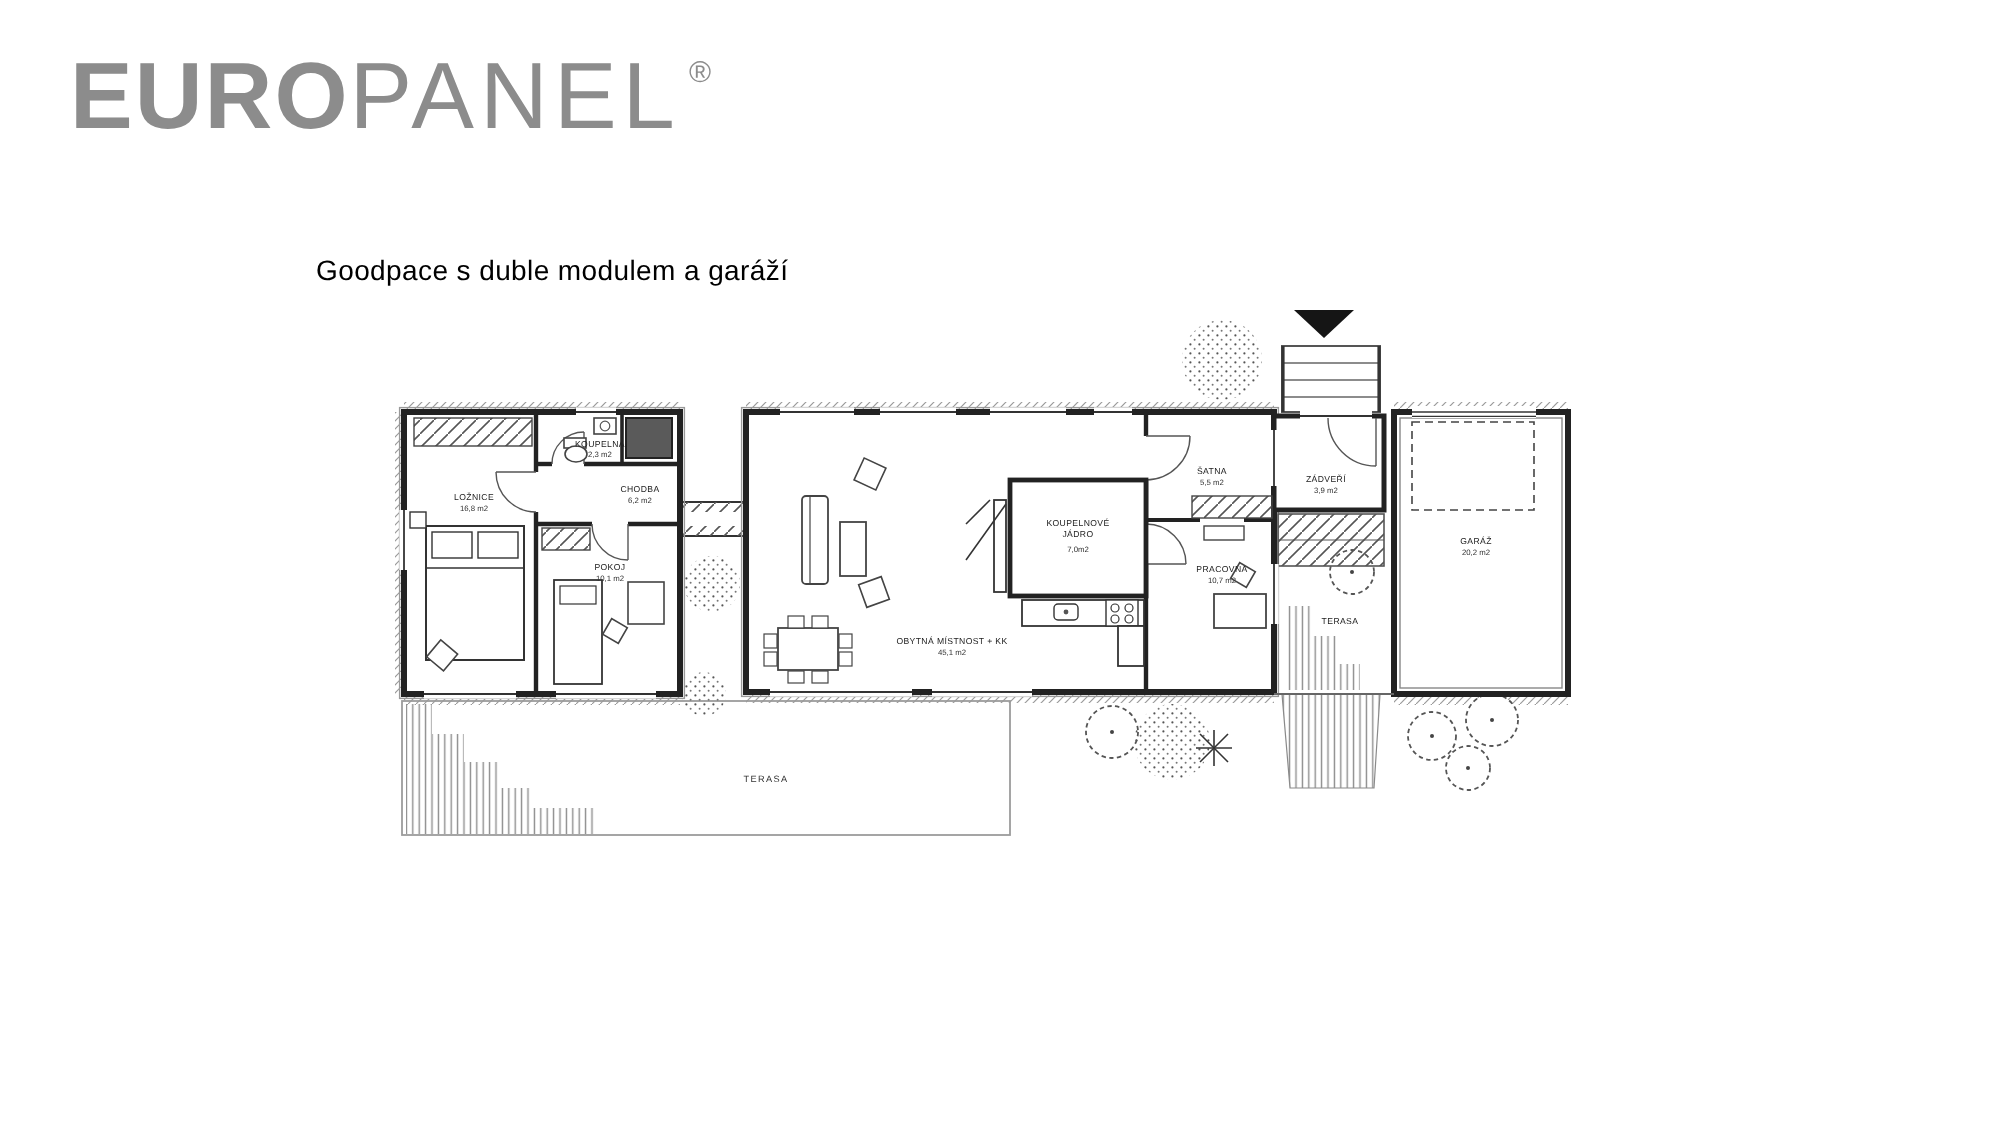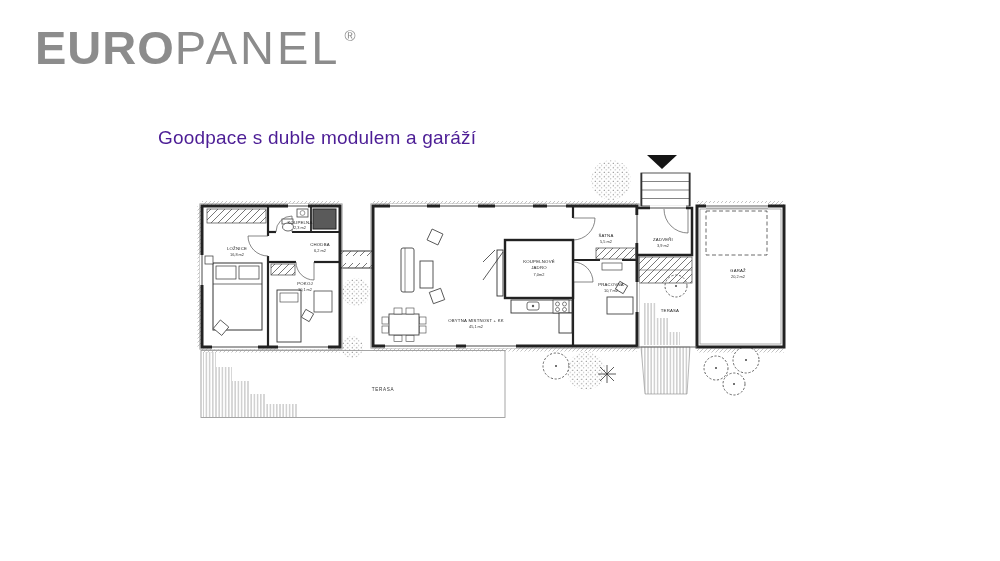--- a/index.html
+++ b/index.html
@@ -5,21 +5,21 @@
   html,body{margin:0;padding:0;background:#fff;}
   #stage{position:relative;width:981px;height:561px;background:#fff;overflow:hidden;
          font-family:"Liberation Sans",sans-serif;}
   
   .logo{position:absolute;left:35px;top:24px;font-size:47px;line-height:1;color:#8c8c8c;
         white-space:nowrap;user-select:none;}
   .logo .bold{font-weight:bold;letter-spacing:1px;}
   .logo .light{font-weight:normal;letter-spacing:3px;}
   .logo .reg{font-size:15px;vertical-align:super;position:relative;top:-6px;left:4px;font-weight:normal;}
   
-  .title{position:absolute;left:158px;top:127px;font-size:19px;color:#4c1d95;letter-spacing:.2px;}
+  .title{position:absolute;left:158px;top:127px;font-size:14px;color:#000000;letter-spacing:.2px;}
   
   .lbl{font-family:"Liberation Sans",sans-serif;font-size:4.3px;fill:#222;text-anchor:middle;letter-spacing:.2px;}
   .area{font-family:"Liberation Sans",sans-serif;font-size:3.9px;fill:#333;text-anchor:middle;}
   .big{font-family:"Liberation Sans",sans-serif;font-size:4.6px;fill:#333;text-anchor:middle;letter-spacing:.7px;}
 </style>
 </head>
 <body>
 
 <div id="stage">
 

